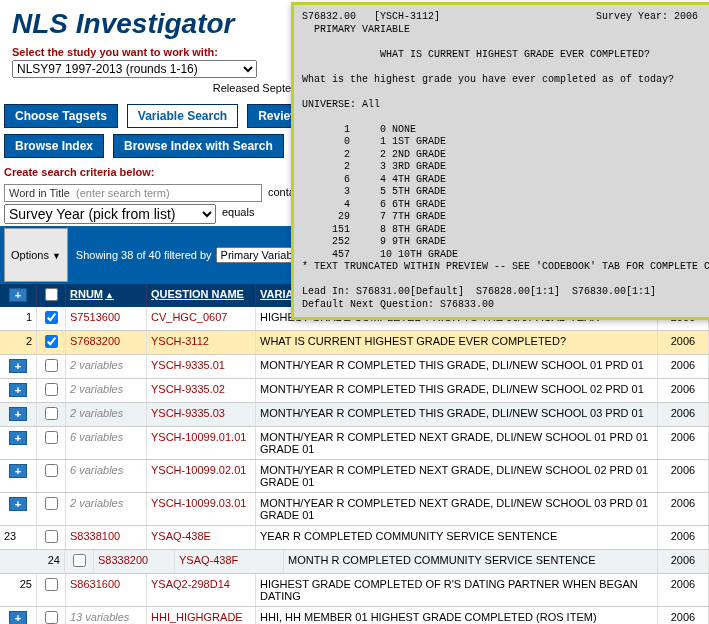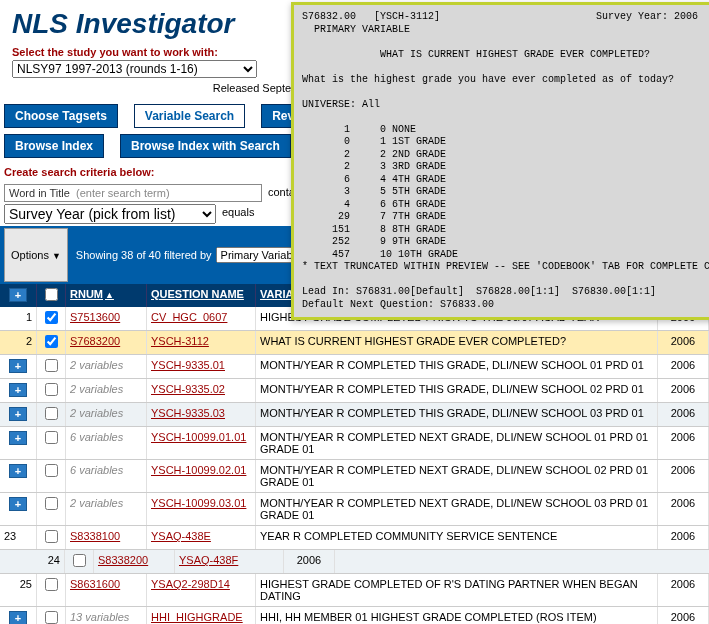--- a/index.html
+++ b/index.html
@@ -2,21 +2,21 @@
 <html><head>
 <meta charset="utf-8">
 <style>
 body{margin:0;font-family:Arial,Helvetica,sans-serif;font-size:11px;background:#fff;width:709px;position:relative;color:#000}
 .title{font-size:28px;font-weight:bold;font-style:italic;color:#003a6e;padding:8px 12px 4px}
 .selectstudy{padding:2px 12px}
 .selectstudy .lbl{color:#900;font-weight:bold;display:block;margin-bottom:2px}
 .selectstudy select{width:245px;font-size:12px}
 .released{padding:4px 0 8px;text-align:right;width:350px;font-size:11px}
 .tabs1{padding:0 4px}
-.tab{display:inline-block;border:1px solid #002b5c;background:#005da8;color:#fff;padding:4px 10px;font-weight:bold;font-size:12px;margin-right:16px;cursor:pointer}
+.tab{display:inline-block;border:1px solid #002b5c;background:#005da8;color:#fff;padding:4px 10px;font-weight:bold;font-size:12px;margin-right:9px;cursor:pointer}
 .tab.active{background:#fff;color:#005da8}
 .tabs2{padding:6px 4px 4px}
 .criteria{color:#900;font-weight:bold;padding:4px 4px 6px}
 .searchrow{display:flex;padding:0 4px 2px}
 .searchrow .cell1{border:1px solid #888;width:248px;padding:2px 4px;font-size:11px;color:#333;background:#fff}
 .searchrow .placeholder{color:#888}
 .searchrow select{width:212px;font-size:14px}
 .searchrow .cell2{padding:2px 6px;font-size:11px}
 .optionsbar{background:#005da8;color:#fff;display:flex;align-items:center;padding:2px 4px;font-size:11px}
 .optionsbar .opt{background:#e8e8e8;color:#000;padding:20px 6px;border:1px solid #999;cursor:pointer}
@@ -28,21 +28,21 @@
 .col-exp{width:28px;text-align:center}
 .col-chk{width:20px;text-align:center}
 .col-rnum{width:72px}
 .col-qn{width:100px}
 .col-title{flex:1}
 .col-yr{width:42px;text-align:center}
 .headrow .ul{text-decoration:underline;cursor:pointer}
 .headrow .sort{font-size:9px;margin-left:2px}
 .row{display:flex;border-bottom:1px solid #ccc;font-size:11px}
 .row>div{padding:4px 4px;border-right:1px solid #e0e0e0}
-.row .col-rnum,.row .col-qn{color:#900;text-decoration:underline;cursor:pointer}
+.row .col-rnum,.row .col-qn{color:#900;cursor:pointer}
 .row .col-rnum.gray{color:#888;font-style:italic;text-decoration:none}
 .row.sel{background:#ffedb3}
 .row.alt{background:#edf2f5}
 .expbtn{display:inline-block;width:16px;height:12px;background:#2a7bc4;color:#fff;font-weight:bold;text-align:center;line-height:12px;font-size:11px;border:1px solid #1a5a94;cursor:pointer}
 input[type=checkbox]{margin:0}
 
 .popup{position:absolute;top:2px;left:291px;width:414px;border:3px solid #c0d030;background:#d8d8d8;font-family:'Courier New',monospace;font-size:10px;padding:6px 8px;line-height:1.25;white-space:pre;color:#000;box-shadow:0 2px 6px rgba(0,0,0,.25)}
 </style>
 </head>
 <body>
@@ -157,20 +157,21 @@
       <div class="col-rnum">S8338100</div>
       <div class="col-qn">YSAQ-438E</div>
       <div class="col-title">YEAR R COMPLETED COMMUNITY SERVICE SENTENCE</div>
       <div class="col-yr">2006</div>
     </div>
     <div class="row alt">
       <div class="col-exp" style="text-align: right; margin-left: 28px;">24</div>
       <div class="col-chk"><input type="checkbox" style=""></div>
       <div class="col-rnum">S8338200</div>
       <div class="col-qn">YSAQ-438F</div>
+      <div class="col-title">MONTH R COMPLETED COMMUNITY SERVICE SENTENCE</div>
       <div class="col-yr">2006</div>
     </div>
     <div class="row">
       <div class="col-exp" style="text-align: right;">25</div>
       <div class="col-chk"><input type="checkbox" style=""></div>
       <div class="col-rnum">S8631600</div>
       <div class="col-qn">YSAQ2-298D14</div>
       <div class="col-title">HIGHEST GRADE COMPLETED OF R'S DATING PARTNER WHEN BEGAN DATING</div>
       <div class="col-yr">2006</div>
     </div>

